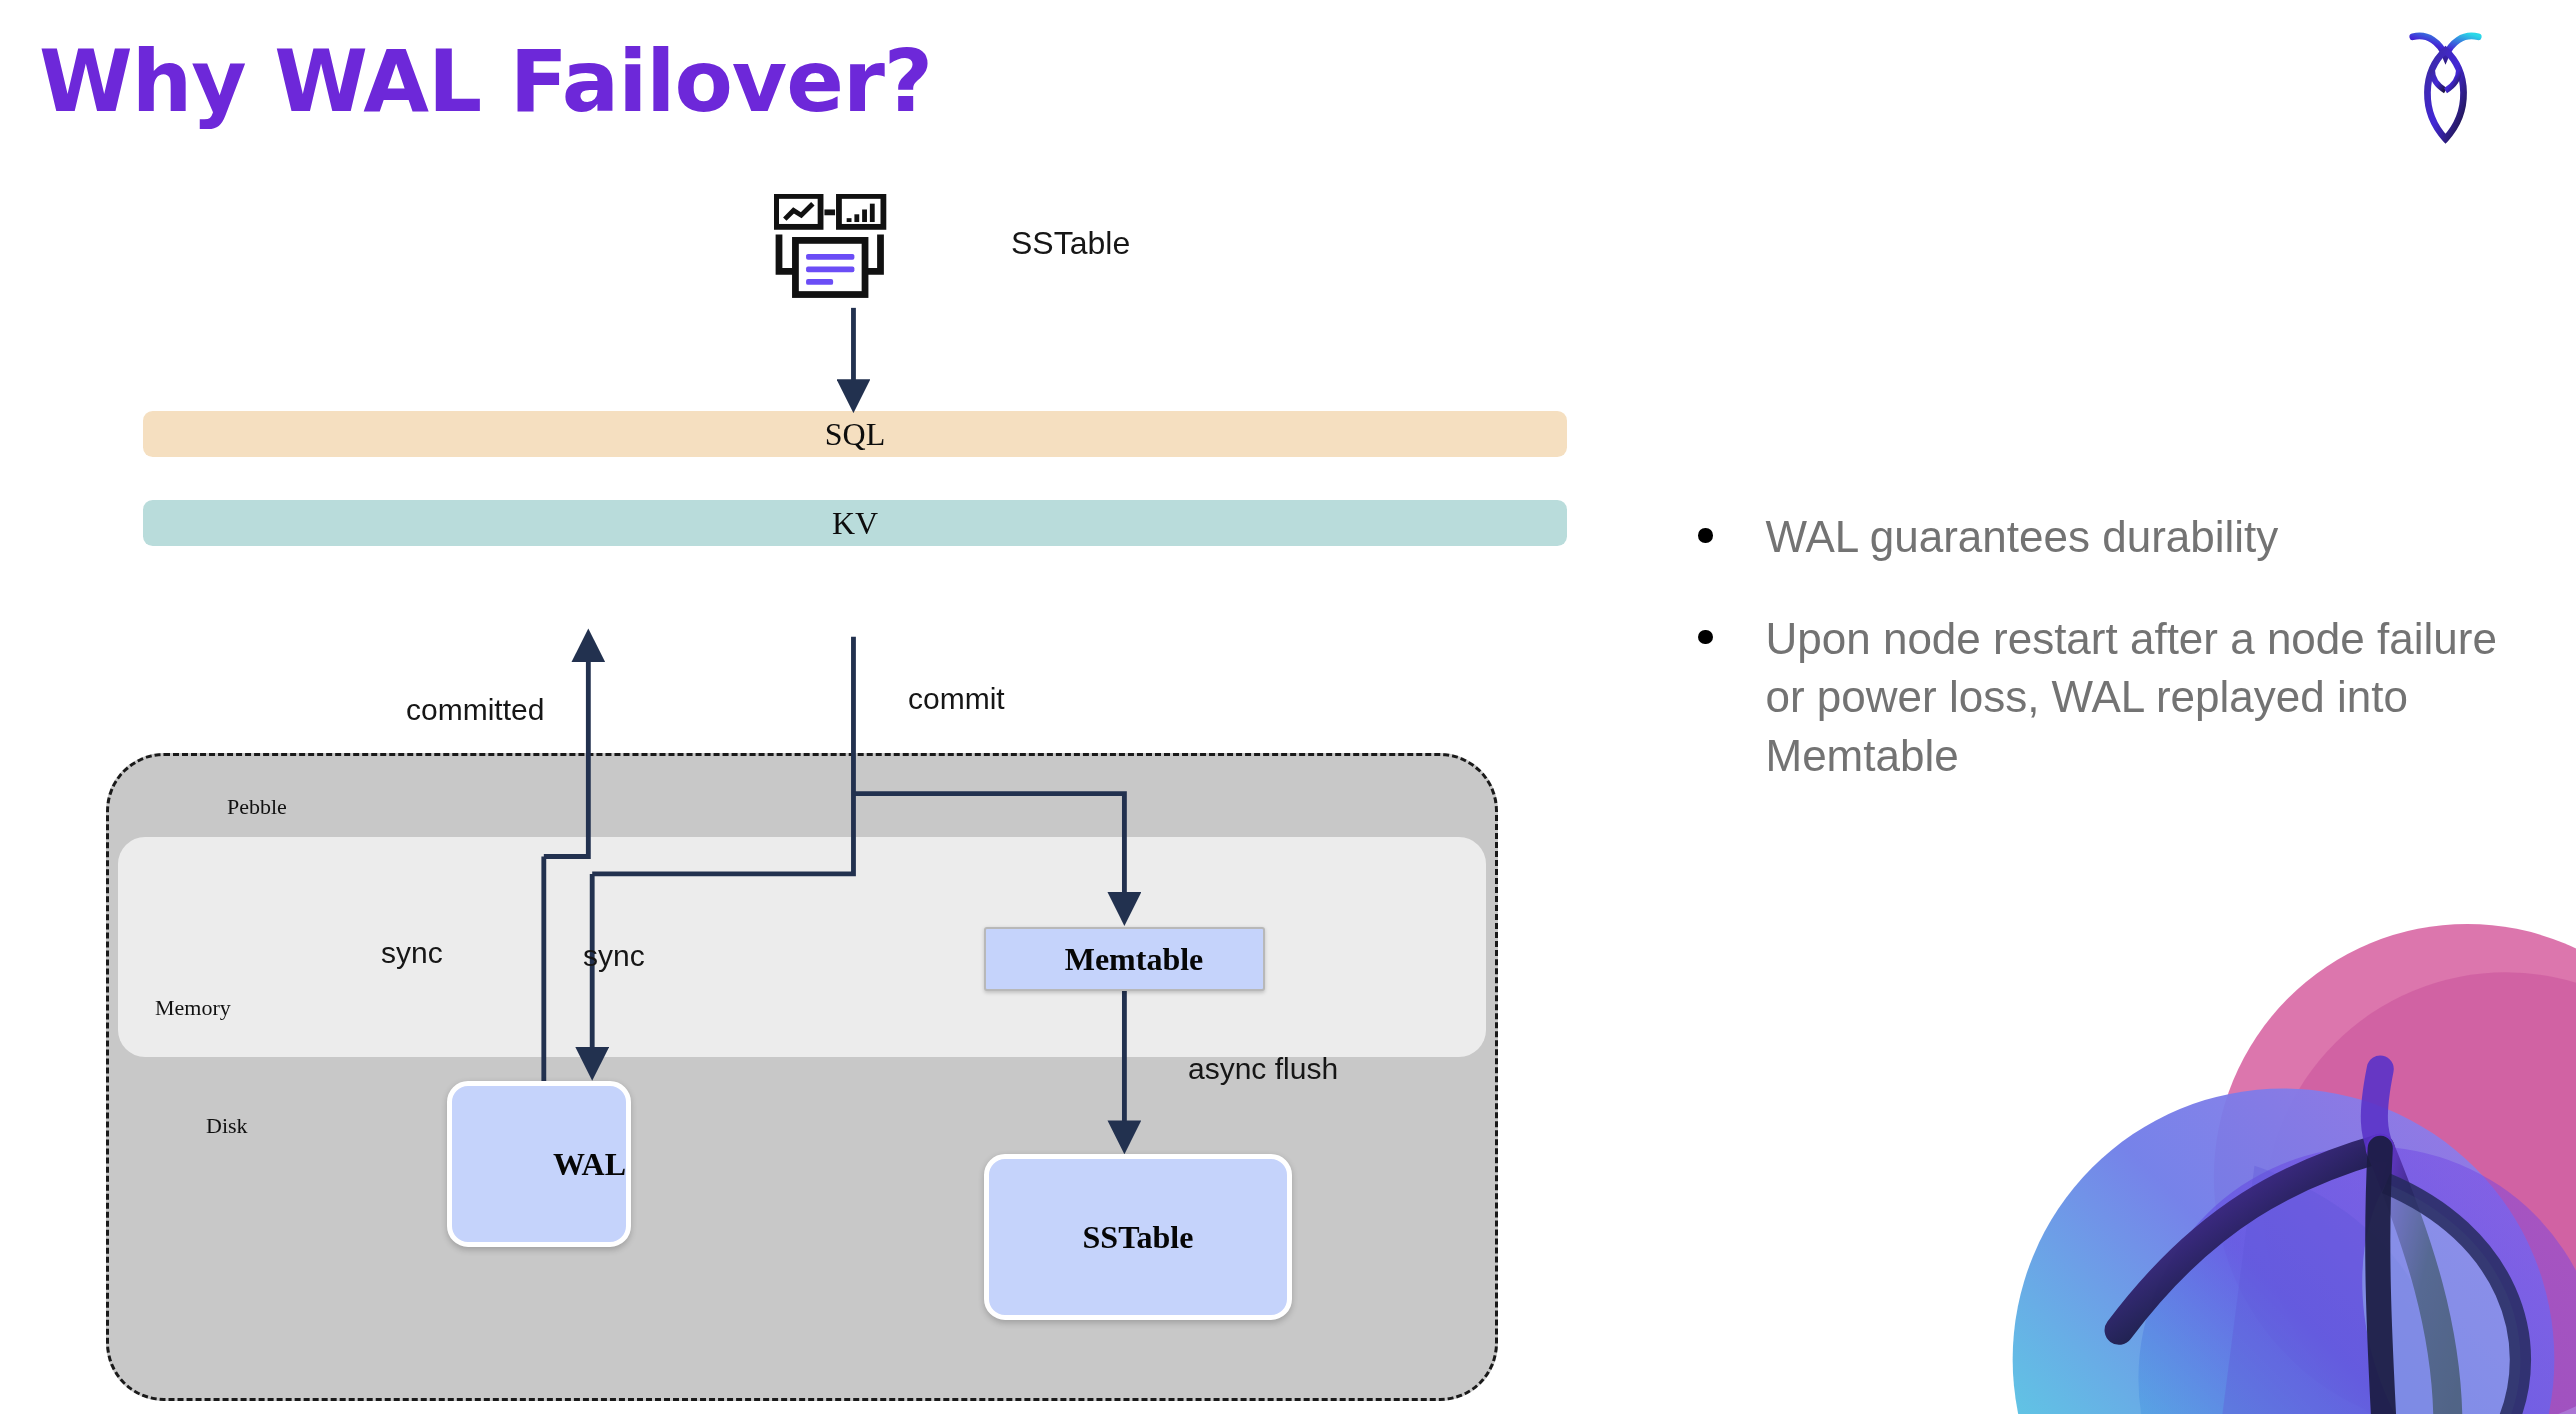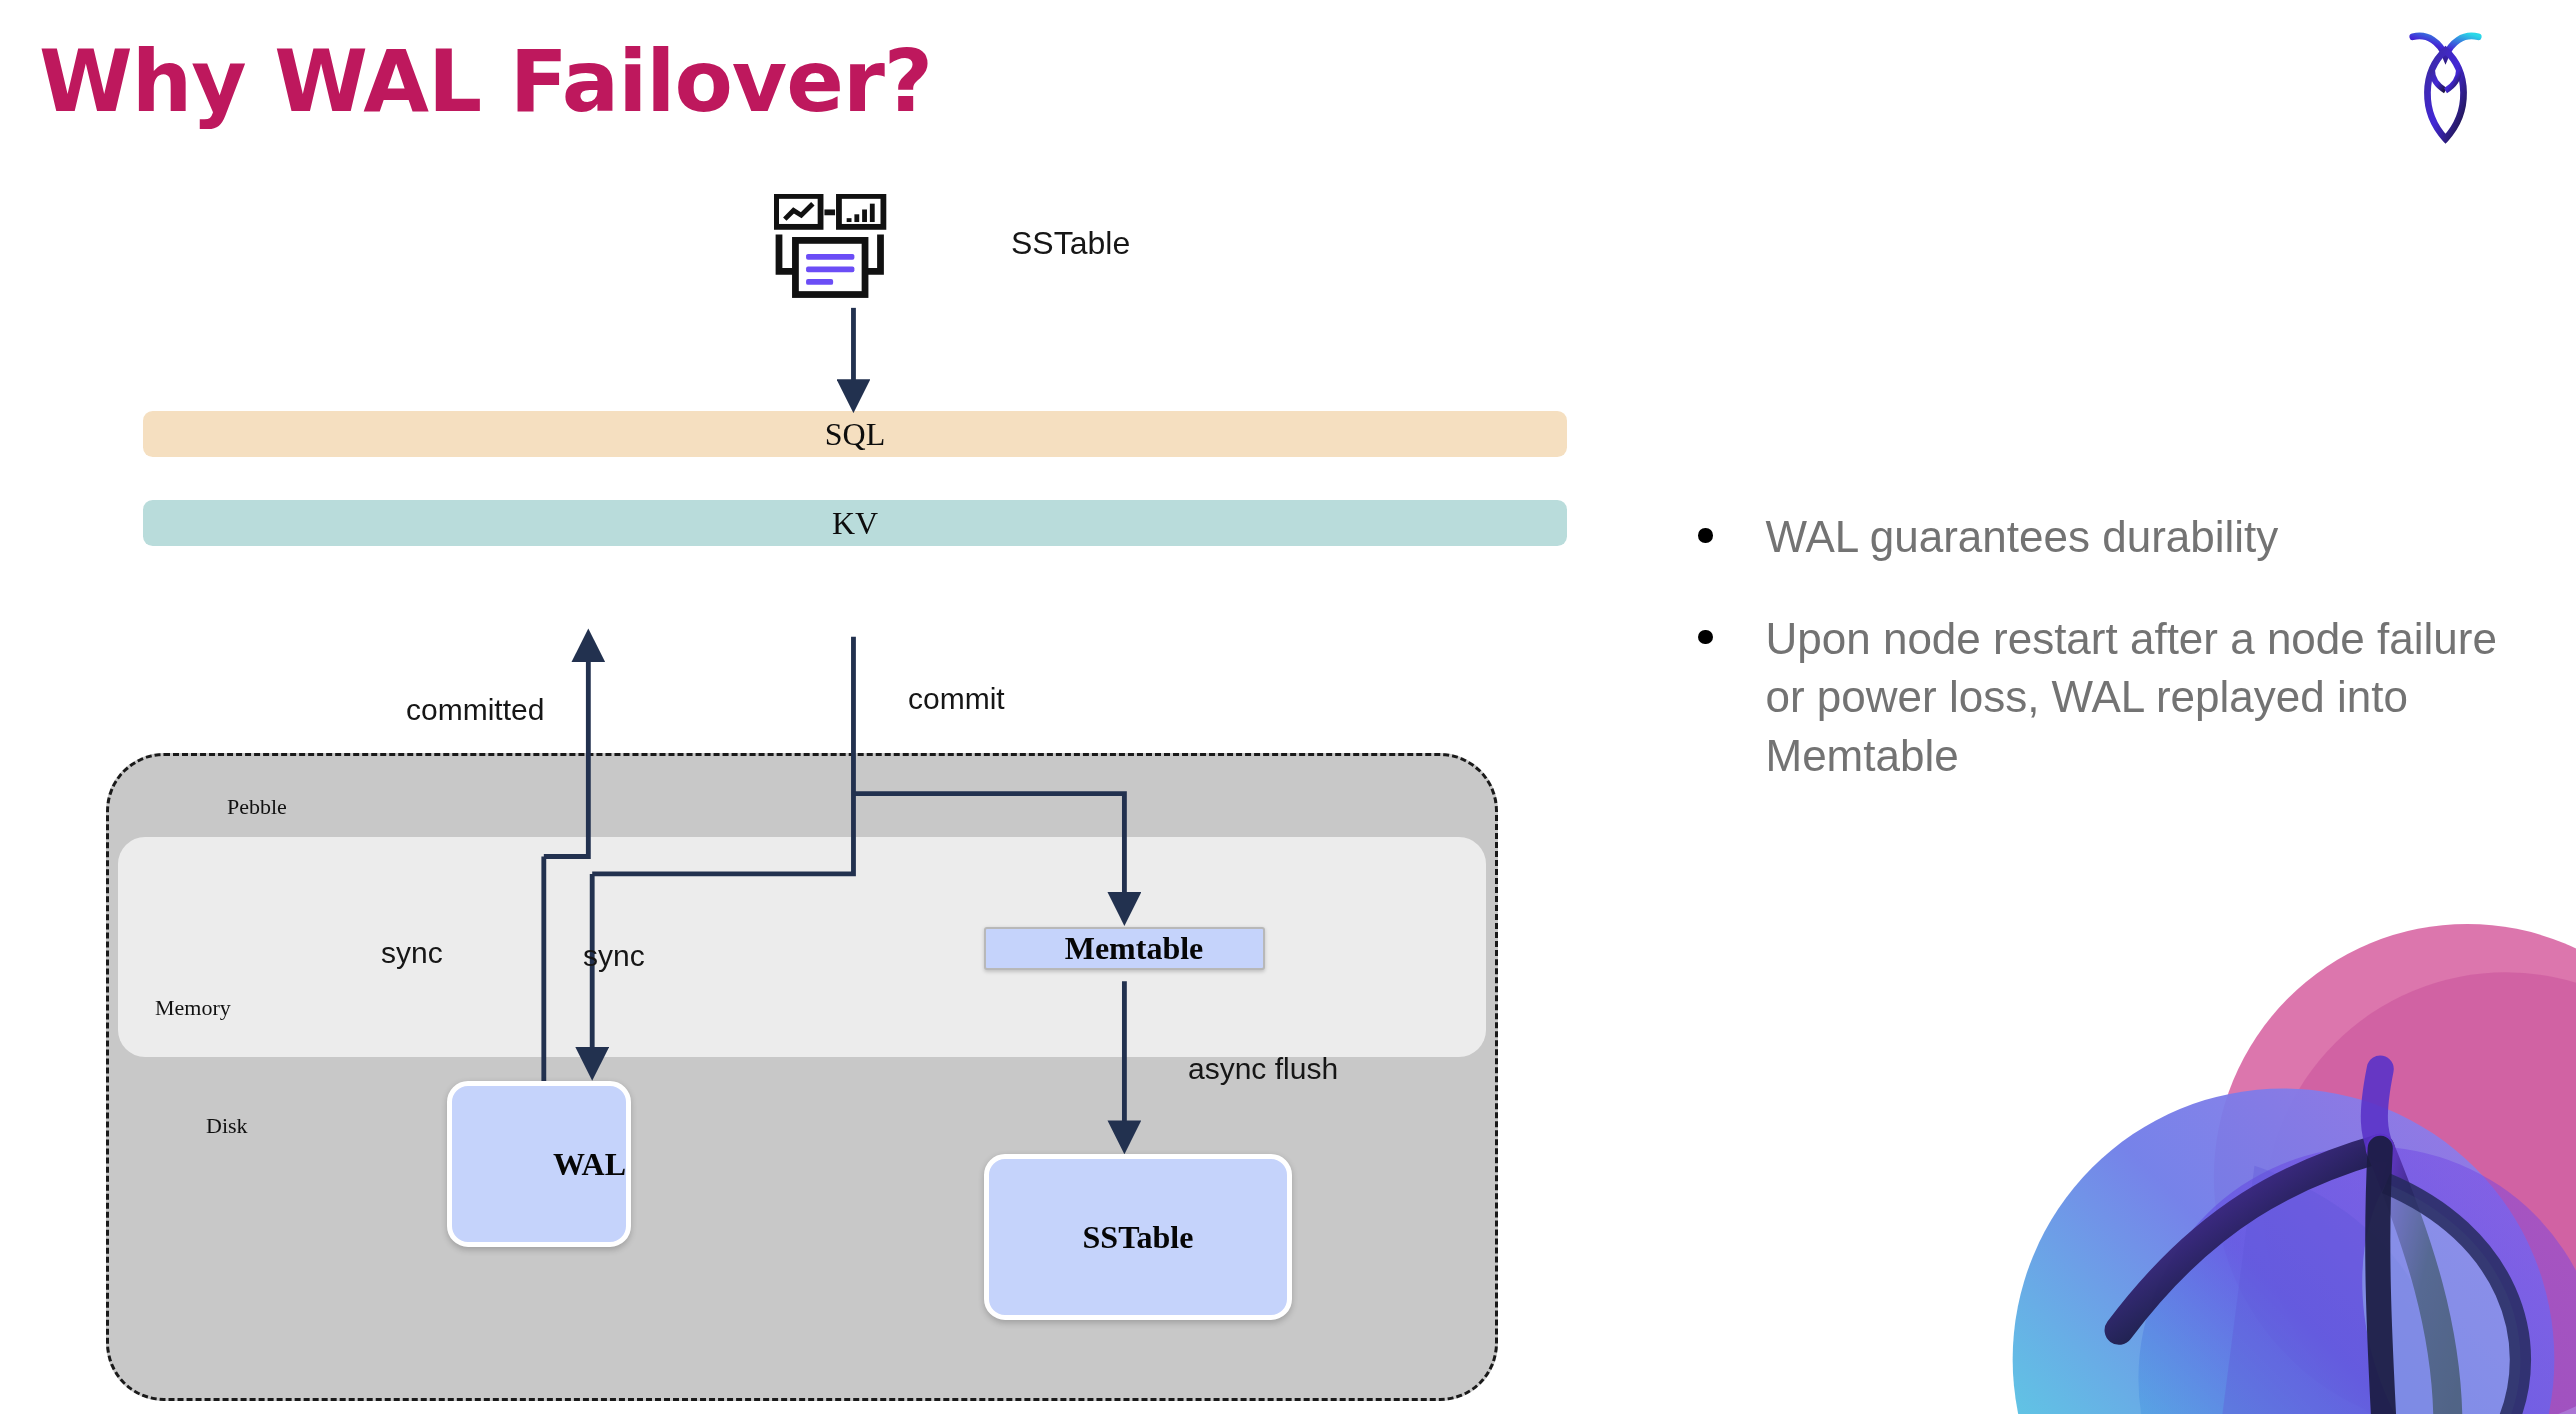--- a/index.html
+++ b/index.html
@@ -5,21 +5,21 @@
   html,body{margin:0;padding:0;background:#ffffff;}
   body{width:2576px;height:1415px;position:relative;overflow:hidden;
        font-family:"Liberation Sans","DejaVu Sans",sans-serif;}
 
   .slide{position:absolute;inset:0;background:#fff;}
 
   
   #page-title{
     position:absolute;left:39px;top:39px;
     font-family:"DejaVu Sans","Liberation Sans",sans-serif;
-    font-weight:700;font-size:85px;letter-spacing:-1px;color:#be185d;
+    font-weight:700;font-size:85px;letter-spacing:-1px;color:#6d28d9;
     line-height:1.0;white-space:nowrap;
   }
 
   
   #brand-logo{position:absolute;left:2407px;top:21px;width:77px;height:126px;}
 
   
   #corner-art{position:absolute;left:1964px;top:924px;width:639px;height:503px;
               pointer-events:none;}
 
@@ -58,21 +58,21 @@
   #label-disk{left:206px;top:1113px;}
 
   
   .node{
     position:absolute;display:flex;align-items:center;justify-content:center;
     font-family:"Liberation Serif","DejaVu Serif",serif;
     font-weight:700;font-size:32px;color:#060606;
     background:#c5d3fb;box-sizing:border-box;
   }
   #node-memtable{
-    left:984px;top:927px;width:281px;height:43px;border-radius:3px;
+    left:984px;top:927px;width:281px;height:64px;border-radius:3px;
     border:2.9px solid #b8b8b8;
     box-shadow:0 1.9px 3.9px rgba(0,0,0,.18);
     padding-left:19px;
   }
   #node-wal{
     left:447px;top:1081px;width:184px;height:166px;border-radius:21px;
     border:5.8px solid #ffffff;
     box-shadow:0 2.9px 6.8px rgba(0,0,0,.20);
     justify-content:flex-end;
   }

